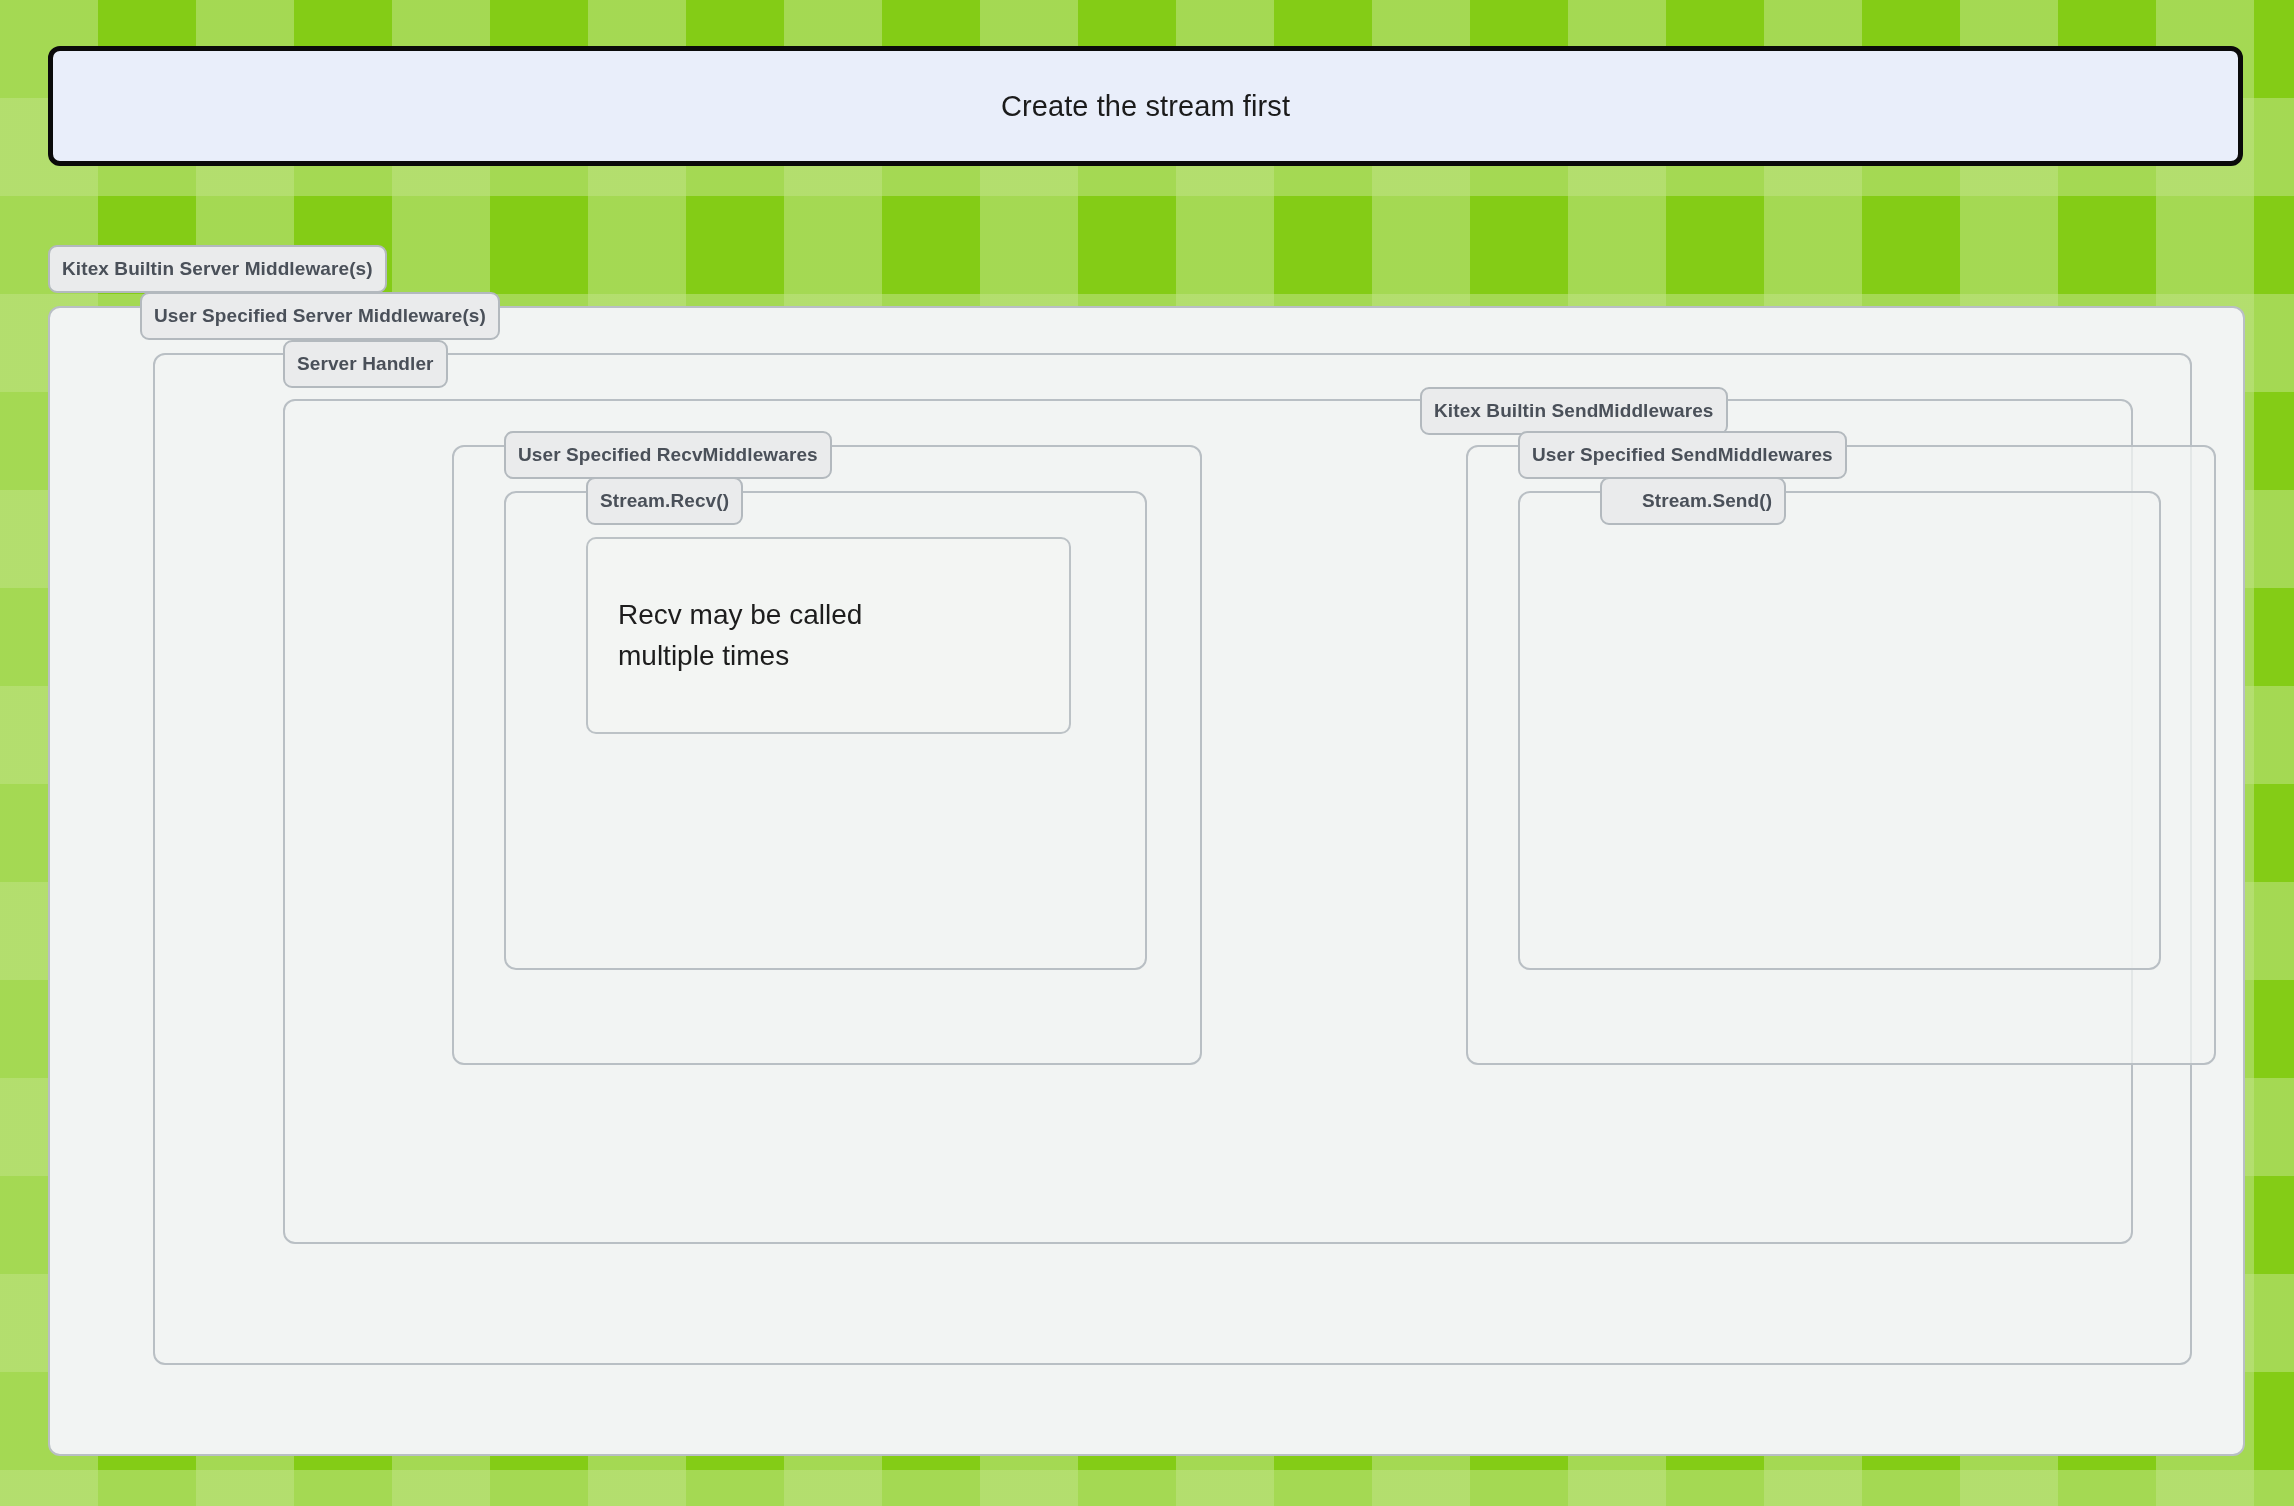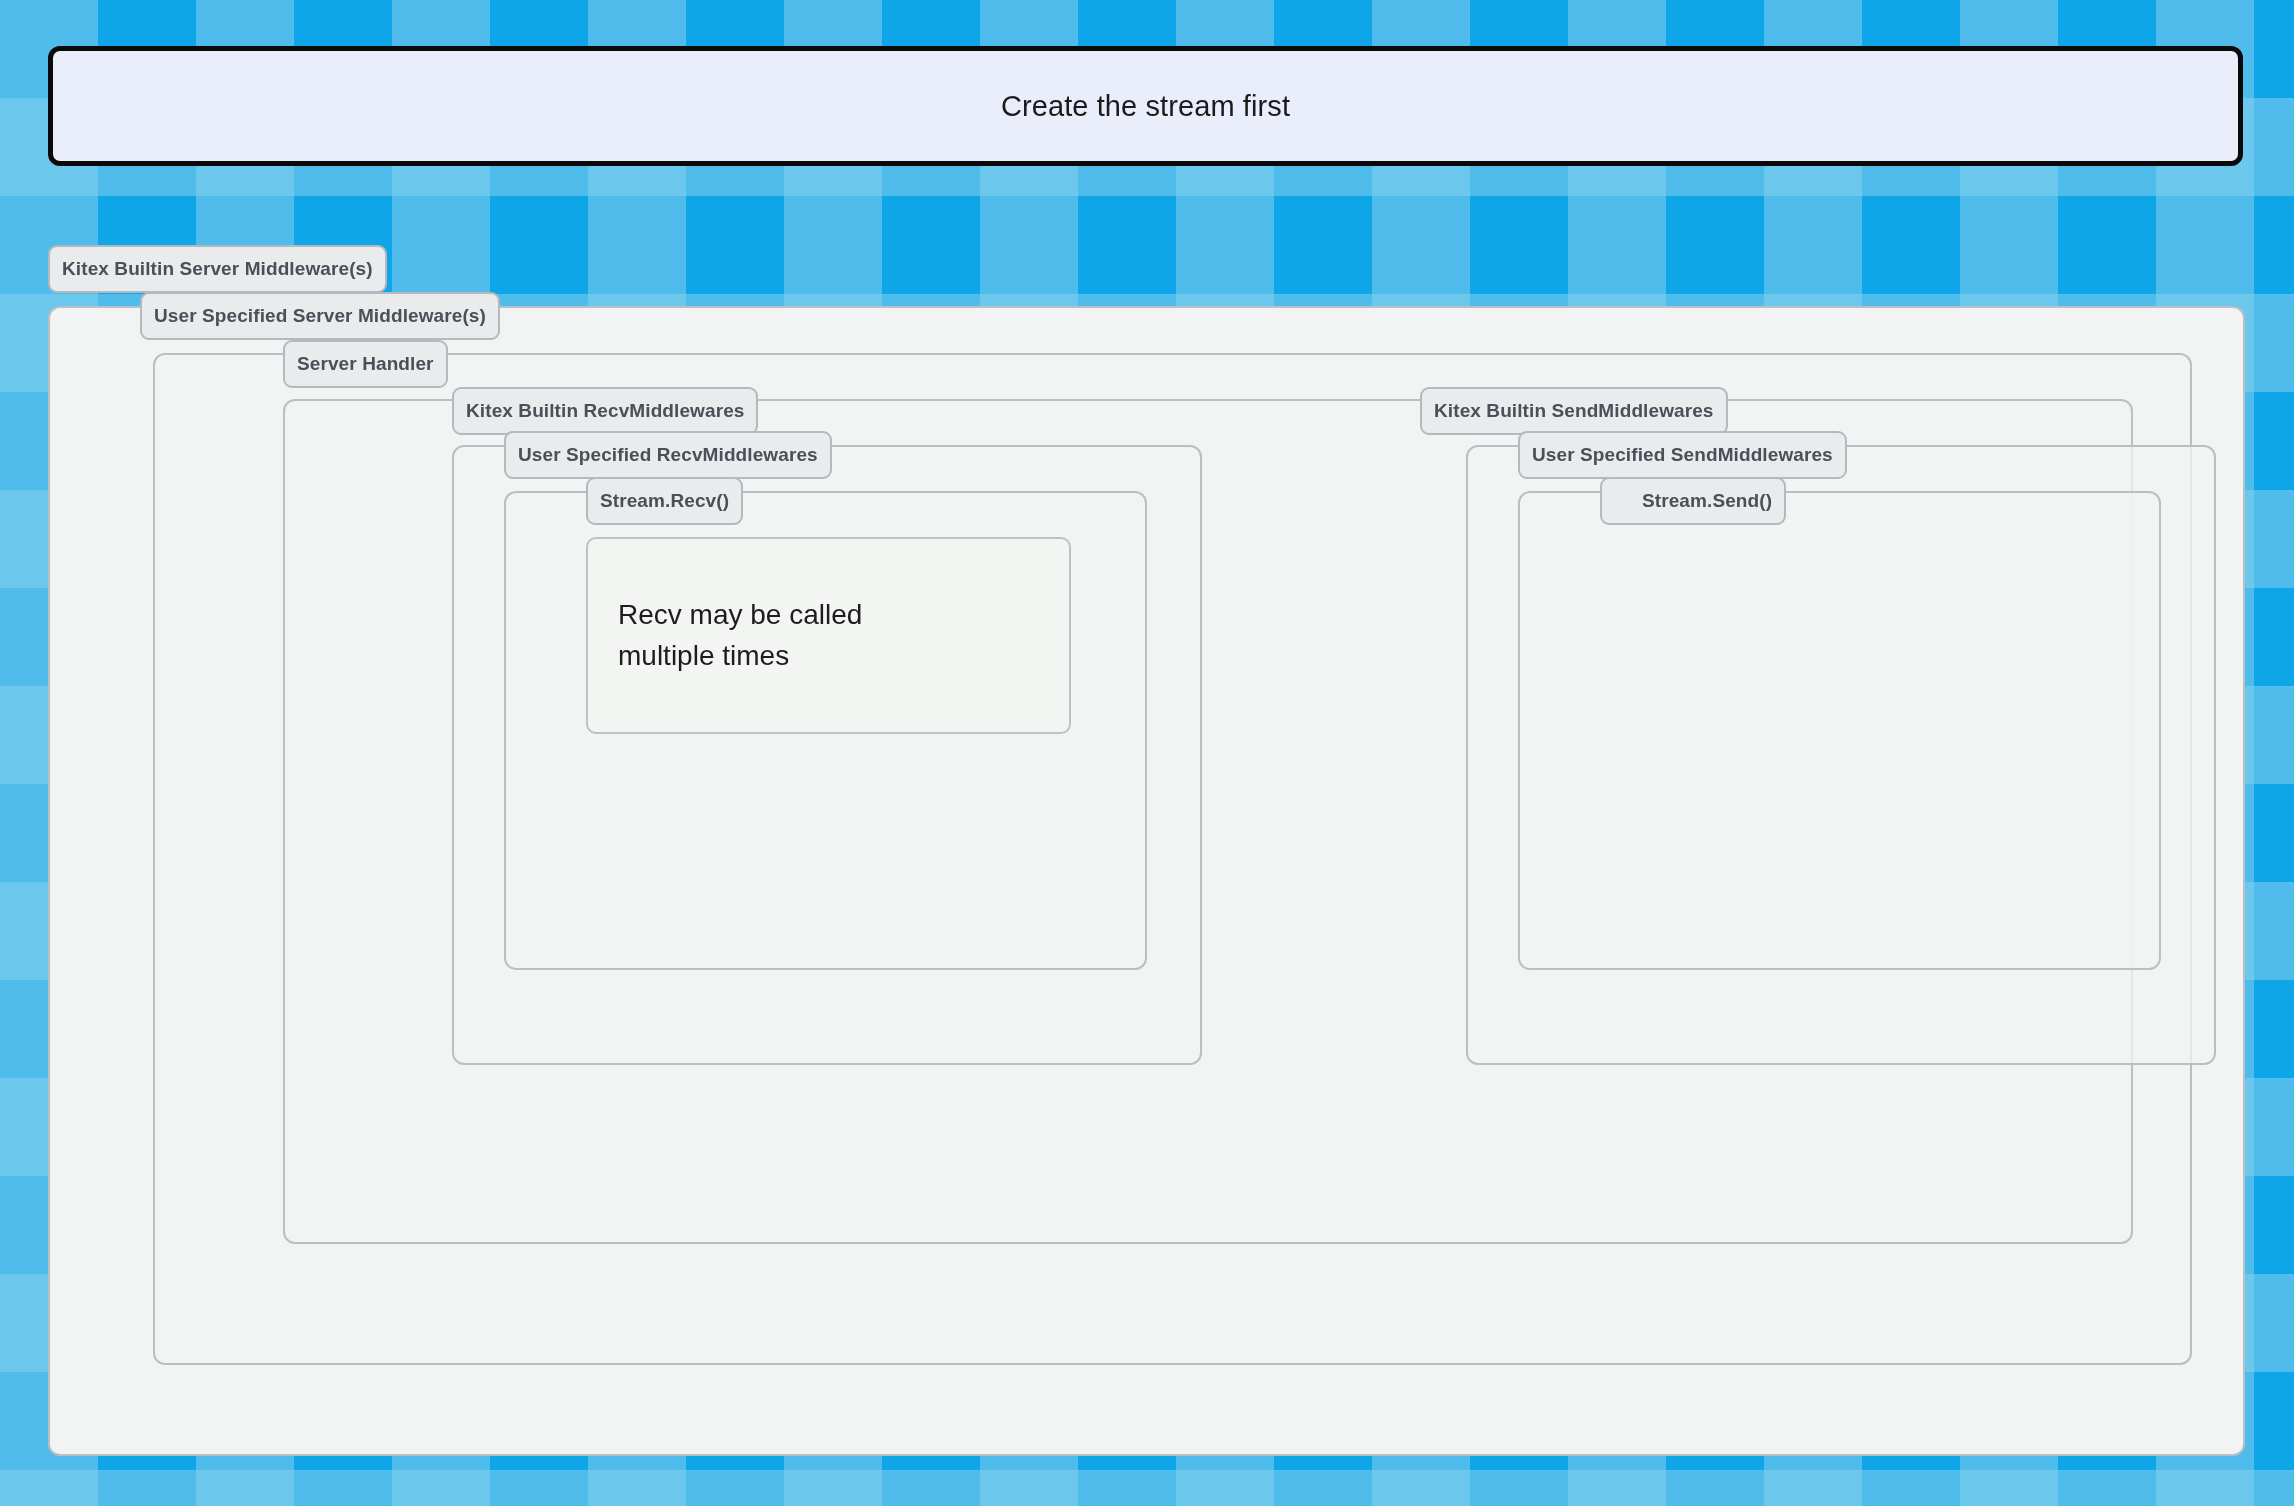--- a/index.html
+++ b/index.html
@@ -14,21 +14,21 @@
     position: relative;
     overflow: hidden;
   }
 
   
   #canvas {
     position: absolute;
     left: 0; top: 0;
     width: 2294px;
     height: 1506px;
-    background: #0ea5e9;
+    background: #84cc16;
   }
 
   
   .banner {
     position: absolute;
     left: 48px;
     top: 46px;
     width: 2195px;
     height: 120px;
     box-sizing: border-box;
@@ -123,21 +123,20 @@
   <div class="grp lvl0" style="left:48px; top:306px; width:2197px; height:1150px;">
 
     <div class="chip" style="left:90px; top:-16px;text-align:center;">User Specified Server Middleware(s)</div>
 
     <div class="grp" style="left:103px; top:45px; width:2039px; height:1012px;">
 
       <div class="chip" style="left:128px; top:-15px;">Server Handler</div>
 
       <div class="grp" style="left:128px; top:44px; width:1850px; height:845px;">
 
-        <div class="chip" style="left:167px; top:-14px;">Kitex Builtin RecvMiddlewares</div>
 
         <div class="grp" style="left:167px; top:44px; width:750px; height:620px;">
 
           <div class="chip" style="left:50px; top:-16px;">User Specified RecvMiddlewares</div>
 
           <div class="grp" style="left:50px; top:44px; width:643px; height:479px;">
 
             <div class="chip" style="left:80px; top:-16px;">Stream.Recv()</div>
 
             <div class="note" style="left:80px; top:44px; width:485px; height:197px;">

